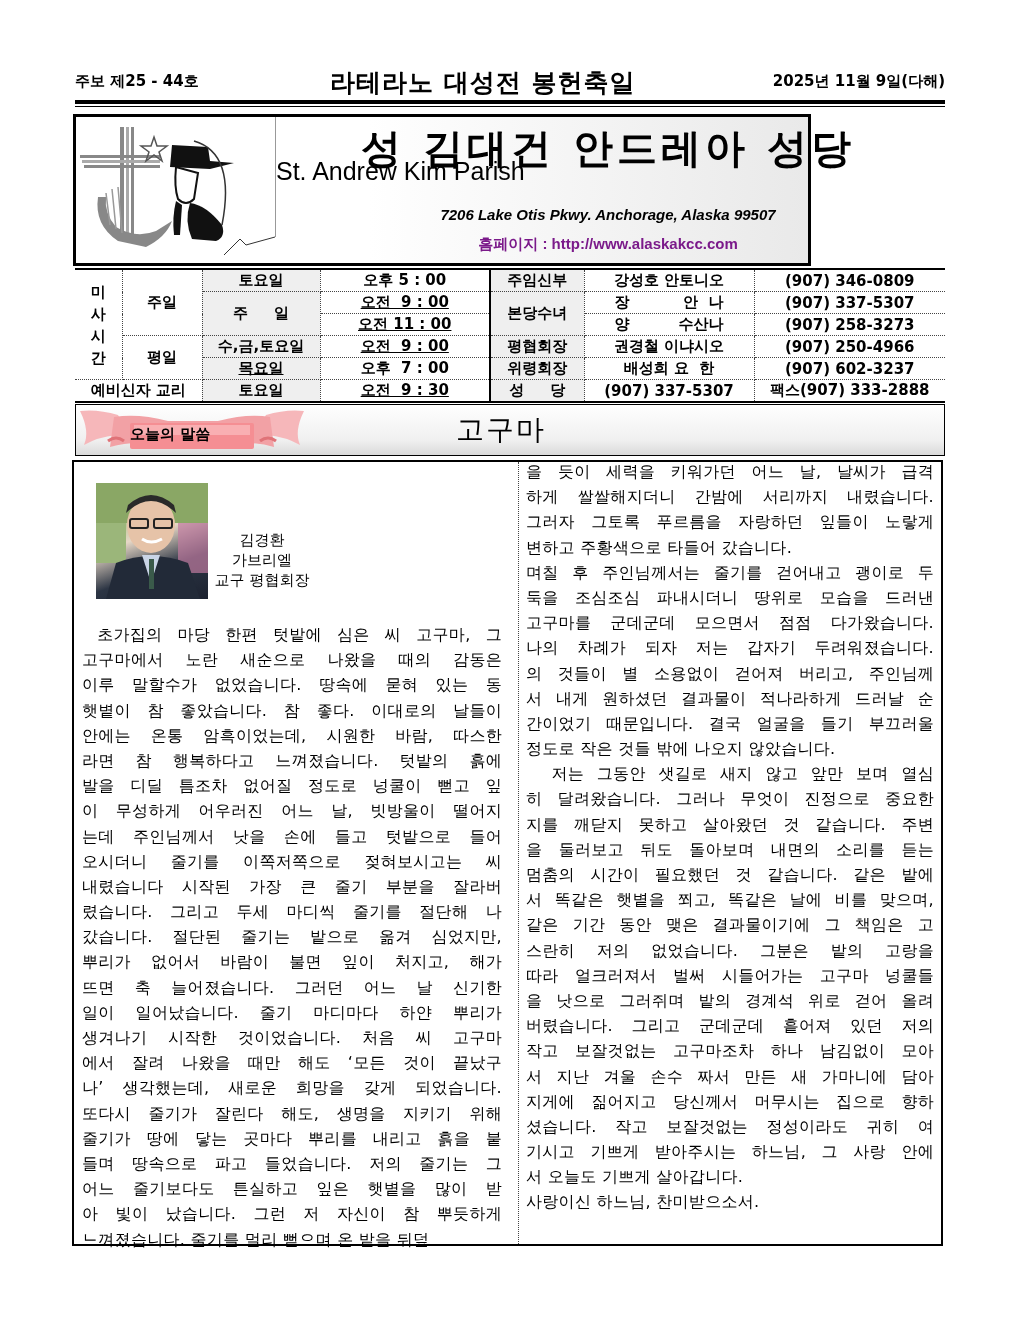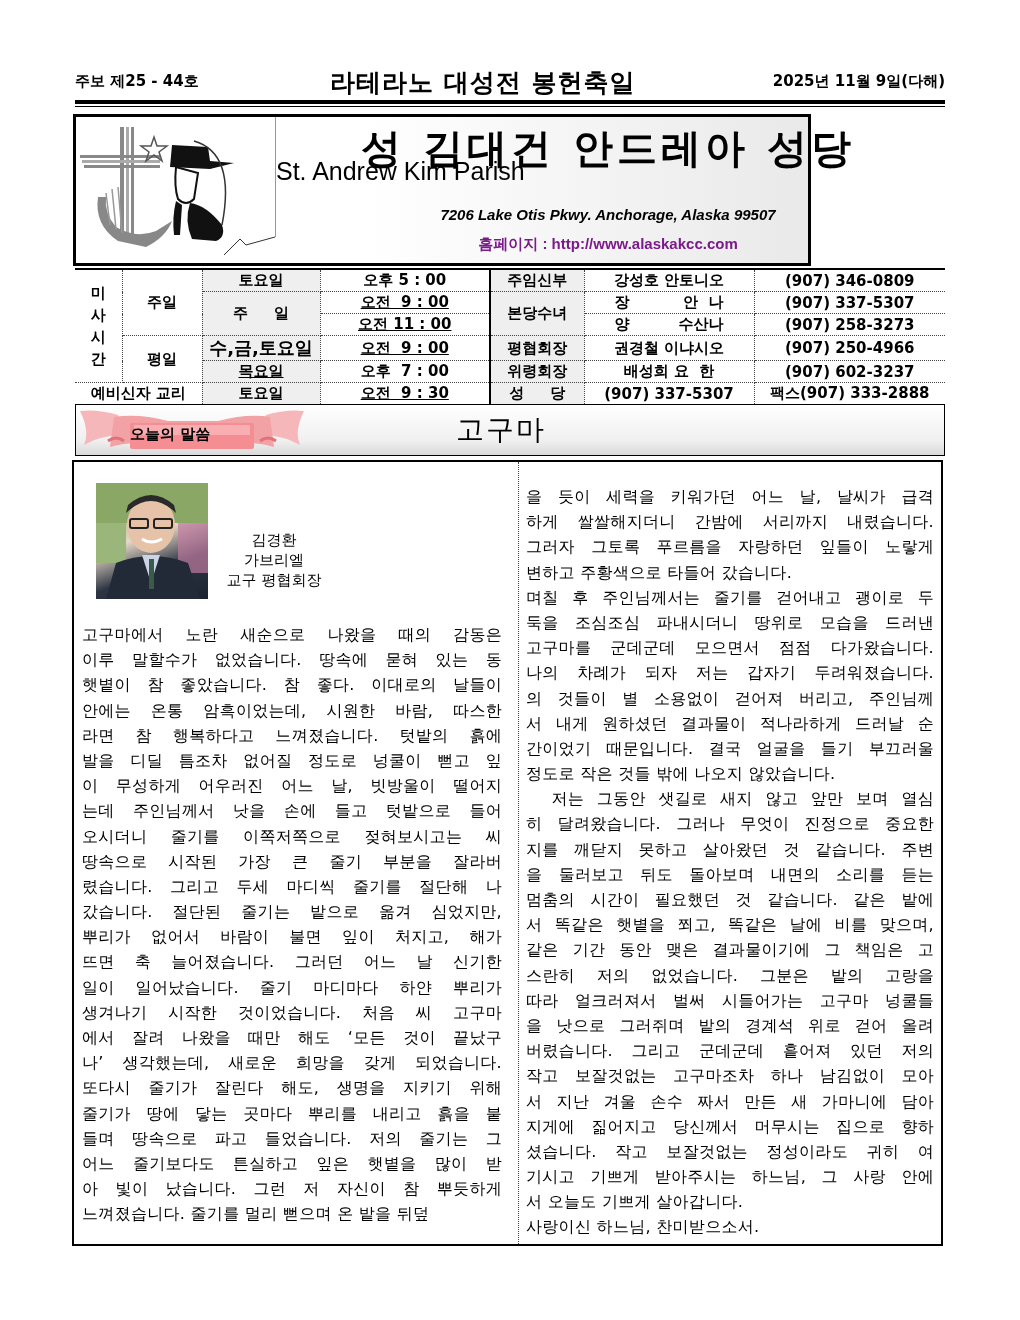--- a/index.html
+++ b/index.html
@@ -50,24 +50,24 @@
   .ribbon-label { position: absolute; left: 54px; top: 20px; font-size: 15px; font-weight: bold; color: #000; }
   .banner-title { position: absolute; left: 380px; top: 6px; font-size: 28px; letter-spacing: 2px; }
 
   
   .article { position: absolute; left: 72px; top: 460px; width: 871px; height: 786px;
              border: 2.5px solid #000; box-sizing: border-box; }
   .col-divider { position: absolute; left: 444px; top: 0; height: 100%; border-left: 1px dotted #444; }
   .photo { position: absolute; left: 22px; top: 21px; width: 112px; height: 116px;
            background: linear-gradient(160deg, #7a9a5a 0%, #a8bd7e 25%, #e6d7c6 45%, #2c3544 70%, #1c2230 100%); overflow: hidden; }
   .photo svg { position: absolute; left: 0; top: 0; }
-  .author { position: absolute; left: 140px; top: 68px; width: 120px; font-size: 15px; line-height: 20px; text-align: center; }
+  .author { position: absolute; left: 128px; top: 68px; width: 120px; font-size: 15px; line-height: 20px; text-align: center; }
   .col { position: absolute; font-size: 16px; line-height: 25.2px; letter-spacing: 0.3px; }
   .col.left { left: 8px; top: 160px; width: 420px; }
-  .col.right { left: 452px; top: -3px; width: 408px; margin-top: 25px; }
+  .col.right { left: 452px; top: -3px; width: 408px; }
   .col .ln { display: block; white-space: nowrap; text-align: justify; text-align-last: justify; height: 25.2px; }
   .col .ln.end { text-align-last: left; }
 </style>
 </head>
 <body>
 
 <div class="topline">
   <span class="issue">주보 제25 - 44호</span>
   <span class="event">라테라노 대성전 봉헌축일</span>
   <span class="date">2025년 11월 9일(다해)</span>
@@ -153,21 +153,21 @@
     <td>
       <div class="spread">
             <span>양</span>
             <span>수산나</span>
           </div>
     </td>
     <td class="last">(907) 258-3273</td>
   </tr>
   <tr>
     <td rowspan="2">평일</td>
-    <td class="gray" style="font-size:18px;">수,금,토요일</td>
+    <td class="gray" style="font-size:15px;">수,금,토요일</td>
     <td class="div ul" style="white-space:pre;">오전  9 : 00</td>
     <td class="gray">평협회장</td>
     <td>권경철 이냐시오</td>
     <td class="last">(907) 250-4966</td>
   </tr>
   <tr>
     <td class="gray" style="text-decoration:underline;">목요일</td>
     <td class="div" style="white-space:pre;">오후  7 : 00</td>
     <td class="gray">위령회장</td>
     <td style="white-space:pre;">배성희 요  한</td>
@@ -215,30 +215,31 @@
       <rect x="53" y="76" width="5" height="30" fill="#3a5a4a"></rect>
     </svg>
   </div>
   <div class="author">
     <div>김경환</div>
     <div>가브리엘</div>
     <div>교구 평협회장</div>
   </div>
 
   <div class="col left" id="col-left">
+      <span class="ln" style="white-space: pre;"> 초가집의 마당 한편 텃밭에 심은 씨 고구마, 그</span>
       <span class="ln" style="white-space: pre;">고구마에서 노란 새순으로 나왔을 때의 감동은</span>
       <span class="ln" style="white-space: pre;">이루 말할수가 없었습니다. 땅속에 묻혀 있는 동</span>
       <span class="ln" style="white-space: pre;">햇볕이 참 좋았습니다. 참 좋다. 이대로의 날들이</span>
       <span class="ln" style="white-space: pre;">안에는 온통 암흑이었는데, 시원한 바람, 따스한</span>
       <span class="ln" style="white-space: pre;">라면 참 행복하다고 느껴졌습니다. 텃밭의 흙에</span>
       <span class="ln" style="white-space: pre;">발을 디딜 틈조차 없어질 정도로 넝쿨이 뻗고 잎</span>
       <span class="ln" style="white-space: pre;">이 무성하게 어우러진 어느 날, 빗방울이 떨어지</span>
       <span class="ln" style="white-space: pre;">는데 주인님께서 낫을 손에 들고 텃밭으로 들어</span>
       <span class="ln" style="white-space: pre;">오시더니 줄기를 이쪽저쪽으로 젖혀보시고는 씨</span>
-      <span class="ln" style="white-space: pre;">땅속으로 시작된 가장 큰 줄기 부분을 잘라버</span>
+      <span class="ln" style="white-space: pre;">내렸습니다 시작된 가장 큰 줄기 부분을 잘라버</span>
       <span class="ln" style="white-space: pre;">렸습니다. 그리고 두세 마디씩 줄기를 절단해 나</span>
       <span class="ln" style="white-space: pre;">갔습니다. 절단된 줄기는 밭으로 옮겨 심었지만,</span>
       <span class="ln" style="white-space: pre;">뿌리가 없어서 바람이 불면 잎이 처지고, 해가</span>
       <span class="ln" style="white-space: pre;">뜨면 축 늘어졌습니다. 그러던 어느 날 신기한</span>
       <span class="ln" style="white-space: pre;">일이 일어났습니다. 줄기 마디마다 하얀 뿌리가</span>
       <span class="ln" style="white-space: pre;">생겨나기 시작한 것이었습니다. 처음 씨 고구마</span>
       <span class="ln" style="white-space: pre;">에서 잘려 나왔을 때만 해도 ‘모든 것이 끝났구</span>
       <span class="ln" style="white-space: pre;">나’ 생각했는데, 새로운 희망을 갖게 되었습니다.</span>
       <span class="ln" style="white-space: pre;">또다시 줄기가 잘린다 해도, 생명을 지키기 위해</span>
       <span class="ln" style="white-space: pre;">줄기가 땅에 닿는 곳마다 뿌리를 내리고 흙을 붙</span>

